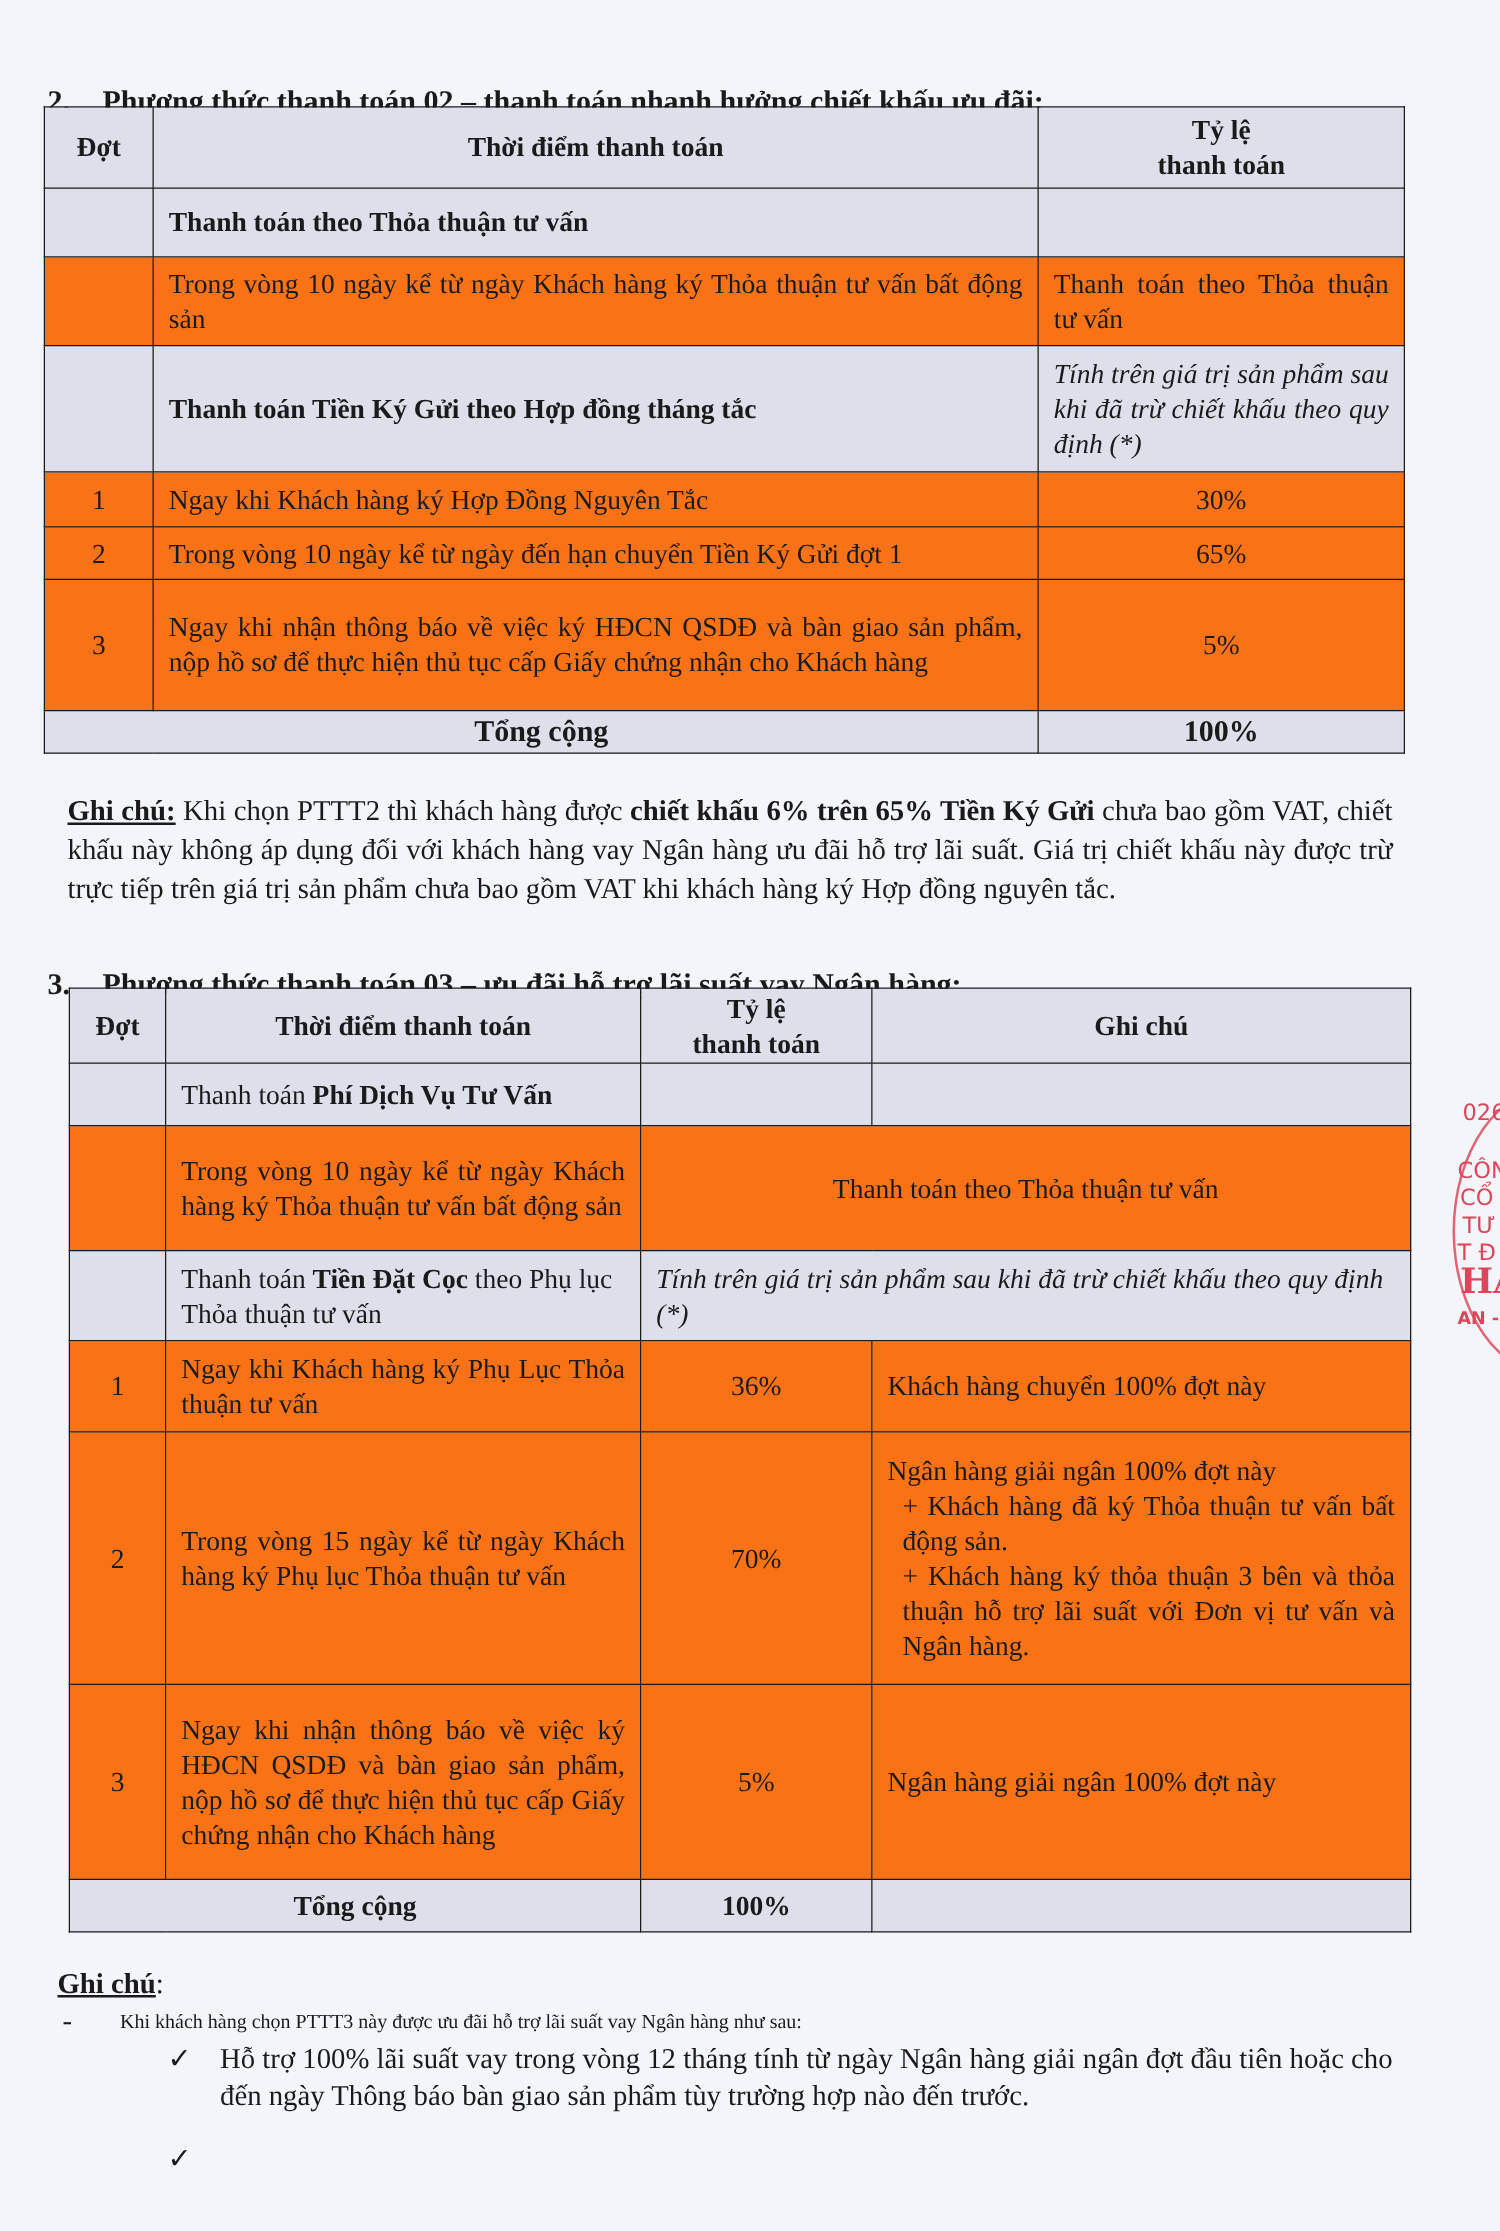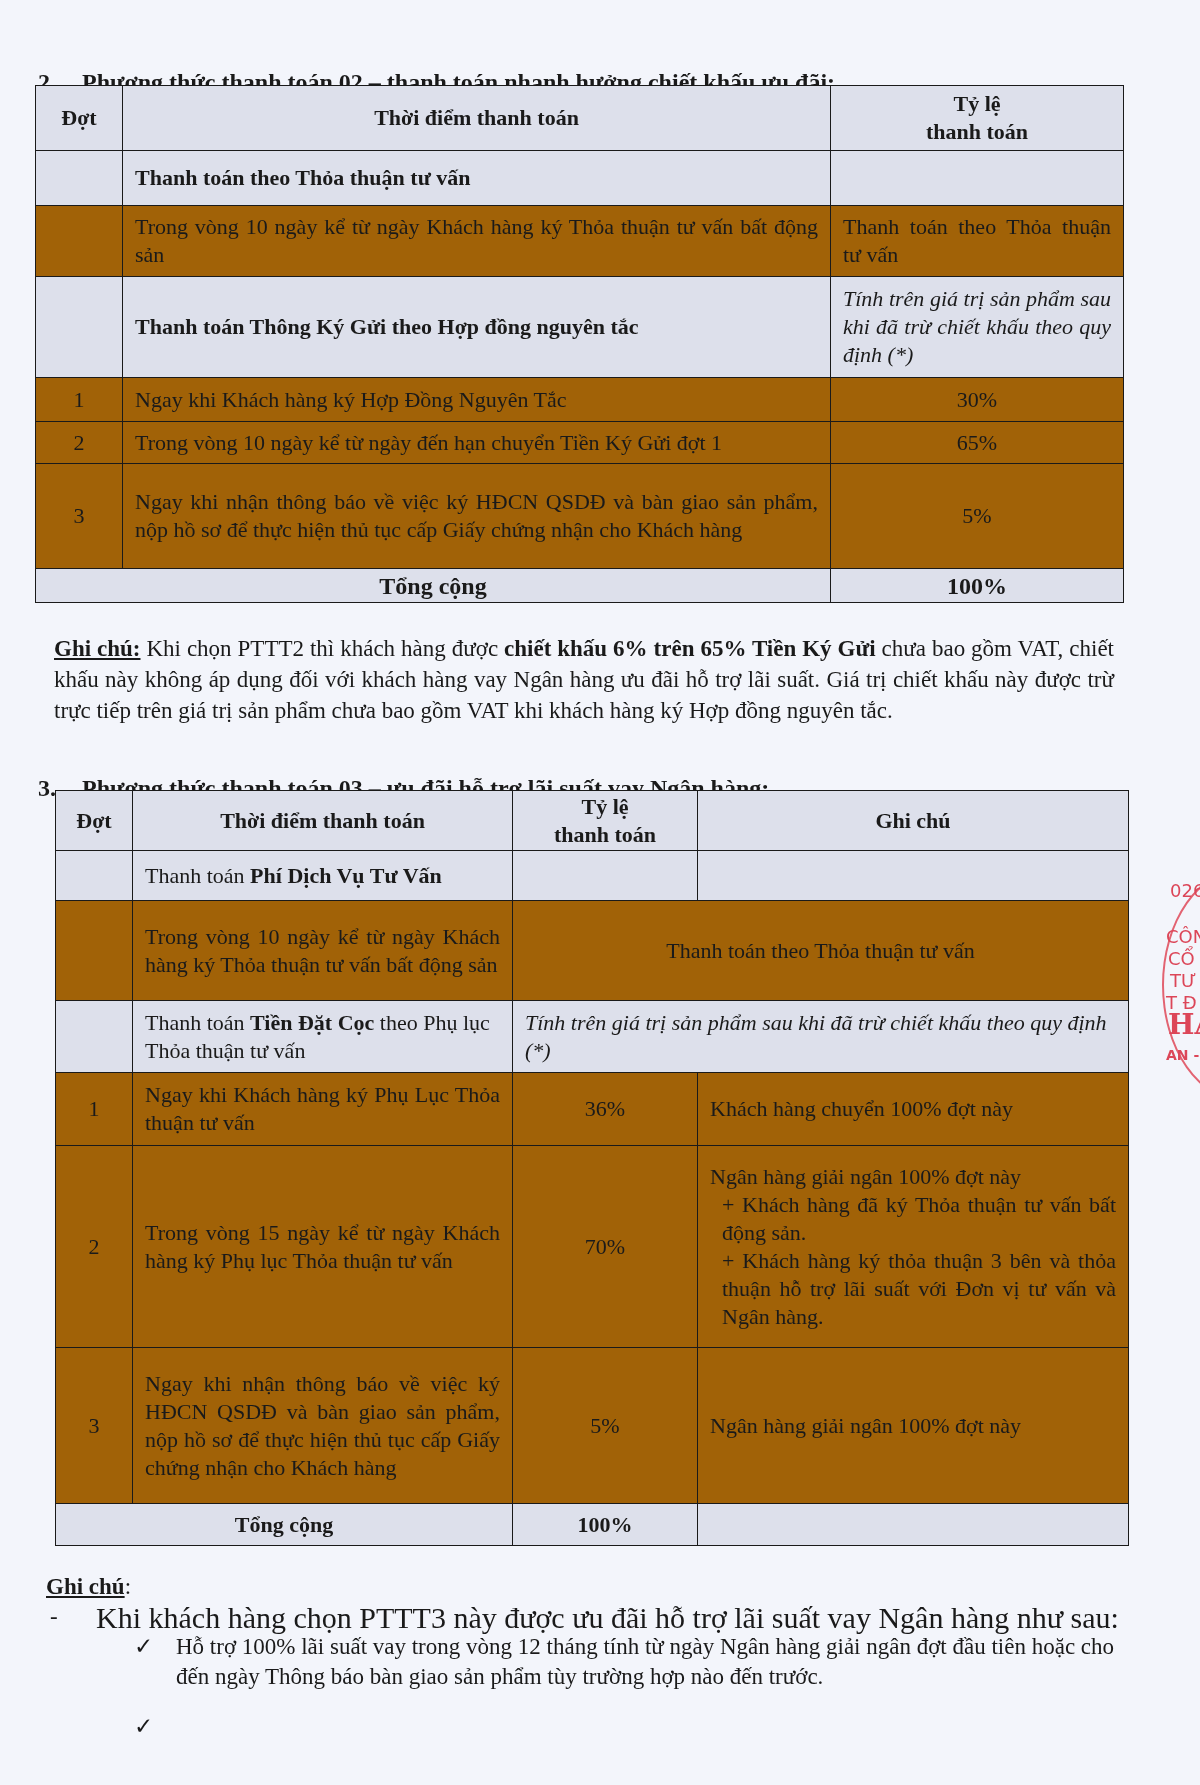--- a/index.html
+++ b/index.html
@@ -13,21 +13,21 @@
   .heading {
     font-weight: bold; font-size: 24px; line-height: 28px; white-space: nowrap;
   }
   .heading .num { display: inline-block; width: 44px; }
   table.doc {
     position: absolute; border-collapse: collapse; table-layout: fixed;
     font-size: 22px; line-height: 28px;
   }
   table.doc td {
     border: 1.6px solid #1a1a1a; padding: 0 12px; vertical-align: middle;
-    background: #a16207;
+    background: #f97316;
   }
   table.doc td.shade { background: #dde0eb; }
   table.doc td.center { text-align: center; }
   table.doc td.bold { font-weight: bold; }
   table.doc td.just { text-align: justify; text-align-last: left; }
   table.doc td.ital { font-style: italic; }
   .sub-line { display: block; padding-left: 12px; margin-top: 0; text-align: justify; }
   .note-para {
     font-size: 23px; line-height: 31px; text-align: justify;
   }
@@ -74,21 +74,21 @@
     <td class="shade bold">Thanh toán theo Thỏa thuận tư vấn</td>
     <td class="shade"></td>
   </tr>
   <tr style="height:71px">
     <td></td>
     <td class="just">Trong vòng 10 ngày kể từ ngày Khách hàng ký Thỏa thuận tư vấn bất động sản</td>
     <td class="just">Thanh toán theo Thỏa thuận tư vấn</td>
   </tr>
   <tr style="height:101px">
     <td class="shade"></td>
-    <td class="shade bold">Thanh toán Thông Ký Gửi theo Hợp đồng nguyên tắc</td>
+    <td class="shade bold">Thanh toán Tiền Ký Gửi theo Hợp đồng tháng tắc</td>
     <td class="shade ital just">Tính trên giá trị sản phẩm sau khi đã trừ chiết khấu theo quy định (*)</td>
   </tr>
   <tr style="height:44px">
     <td class="center">1</td>
     <td>Ngay khi Khách hàng ký Hợp Đồng Nguyên Tắc</td>
     <td class="center">30%</td>
   </tr>
   <tr style="height:42px">
     <td class="center">2</td>
     <td>Trong vòng 10 ngày kể từ ngày đến hạn chuyển Tiền Ký Gửi đợt 1</td>
@@ -174,21 +174,21 @@
     <td class="shade center bold">100%</td>
     <td class="shade"></td>
   </tr>
 </tbody>
   </table>
 
 <div class="abs" style="left:46px; top:1560px; font-size:23px; line-height:30px;">
   <span class="u-bold">Ghi chú</span><span>:</span>
 </div>
 <div class="abs" style="left:50px; top:1590px; font-size:23px; line-height:30px;">-</div>
-<div class="abs" style="left:96px; top:1591px; font-size:30px; line-height:30px; white-space:nowrap;">Khi khách hàng chọn PTTT3 này được ưu đãi hỗ trợ lãi suất vay Ngân hàng như sau:</div>
+<div class="abs" style="left:96px; top:1591px; font-size:16px; line-height:30px; white-space:nowrap;">Khi khách hàng chọn PTTT3 này được ưu đãi hỗ trợ lãi suất vay Ngân hàng như sau:</div>
 
 <div class="check-item" style="left:176px; top:1632px; width:948px;">
   <span class="mark">✓</span>
   <span>Hỗ trợ 100% lãi suất vay trong vòng 12 tháng tính từ ngày Ngân hàng giải ngân đợt đầu tiên hoặc cho đến ngày Thông báo bàn giao sản phẩm tùy trường hợp nào đến trước.</span>
 </div>
 <div class="check-item" style="left:176px; top:1712px; width:948px;">
   <span class="mark">✓</span>
 </div>
 
 <div class="stamp">

